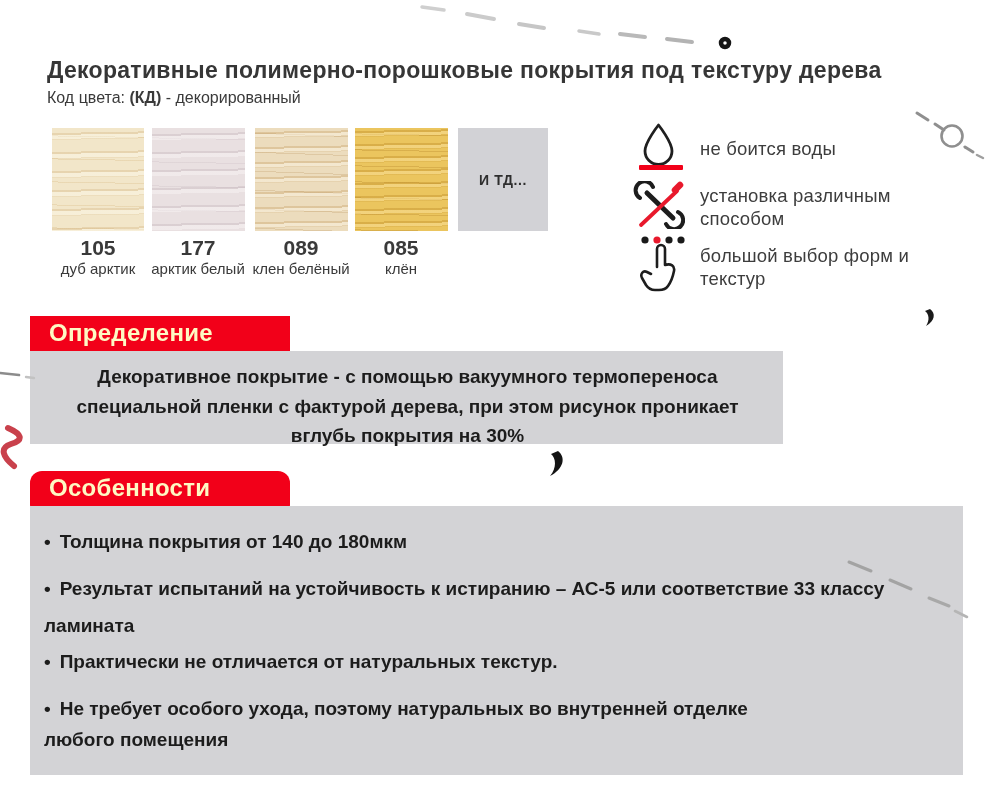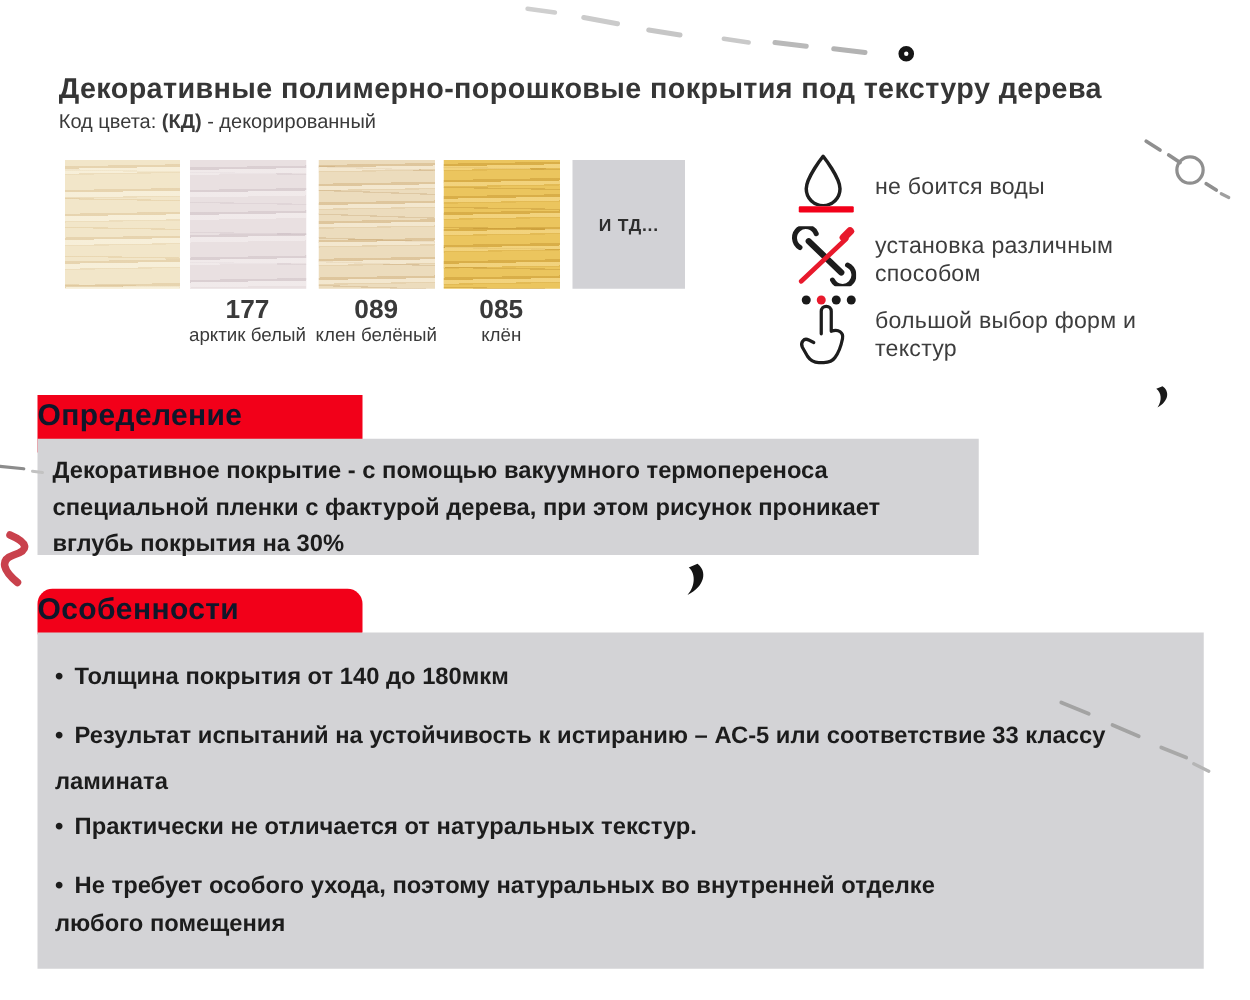--- a/index.html
+++ b/index.html
@@ -33,27 +33,27 @@
 
   .swatch-label { position:absolute; top:236px; width:140px; text-align:center; color:#3a3a3a; }
   .sl1 { left:28px; } .sl2 { left:128px; } .sl3 { left:231px; } .sl4 { left:331px; }
   .swatch-code { font-size:21px; font-weight:bold; line-height:23px; }
   .swatch-name { font-size:15px; line-height:19px; }
 
   .benefit-label { position:absolute; left:700px; font-size:18.5px; color:#3d3d3d; line-height:22.5px; letter-spacing:0.2px; }
   .bl1 { top:138px; } .bl2 { top:185px; width:232px; } .bl3 { top:245px; width:248px; }
   .red-underline { position:absolute; left:639px; top:165px; width:44px; height:5px; border-radius:1px; }
 
-  .red-tab { position:absolute; left:30px; width:260px; height:46px; color:#0f172a; font-size:24px; font-weight:bold; line-height:34px; padding-left:0; letter-spacing:0.3px; }
+  .red-tab { position:absolute; left:30px; width:260px; height:46px; color:#fef9c3; font-size:24px; font-weight:bold; line-height:34px; padding-left:19px; letter-spacing:0.3px; }
   .tab-def { top:316px; }
   .tab-feat { top:471px;border-radius:12px; }
 
   .gray-block { position:absolute; left:30px; background:#d3d3d6;padding-left:13px; }
   .def-block { top:351px; width:753px; height:93px; padding:11px 10px 0 12px; }
-  .def-line { font-size:19px; font-weight:bold; color:#1c1c1c; line-height:29.5px; white-space:nowrap; }
+  .def-line { font-size:19px; font-weight:bold; color:#1c1c1c; line-height:29.5px; white-space:nowrap;text-align:center; }
   .feat-block { top:506px; width:933px; height:269px; }
 
   .bullet { position:absolute; left:14px; font-size:19px; font-weight:bold; color:#1c1c1c; white-space:nowrap; }
   .bullet .first::before { content:"•"; margin-right:9px; }
   .fb1 { top:25px; } .fb2 { top:64px; line-height:37px; } .fb3 { top:145px; } .fb4 { top:187px; line-height:31px; }
 
   .deco { position:absolute; pointer-events:none; }
 </style>
 </head>
 <body>
@@ -66,20 +66,24 @@
   </div>
 
   <div class="swatch sw1"></div>
   <div class="swatch sw2"></div>
   <div class="swatch sw3"></div>
   <div class="swatch sw4"></div>
   <div class="etc-box">
       <span>И ТД...</span>
     </div>
 
+  <div class="swatch-label sl1">
+    <div class="swatch-code">105</div>
+    <div class="swatch-name">дуб арктик</div>
+  </div>
   <div class="swatch-label sl2">
     <div class="swatch-code">177</div>
     <div class="swatch-name">арктик белый</div>
   </div>
   <div class="swatch-label sl3">
     <div class="swatch-code">089</div>
     <div class="swatch-name">клен белёный</div>
   </div>
   <div class="swatch-label sl4">
     <div class="swatch-code">085</div>

